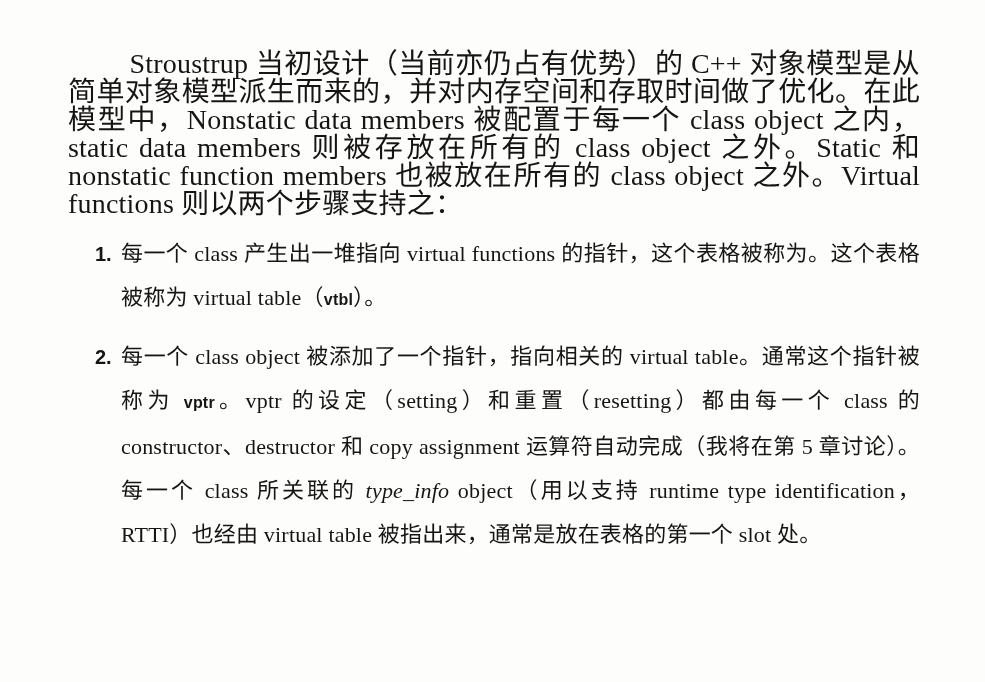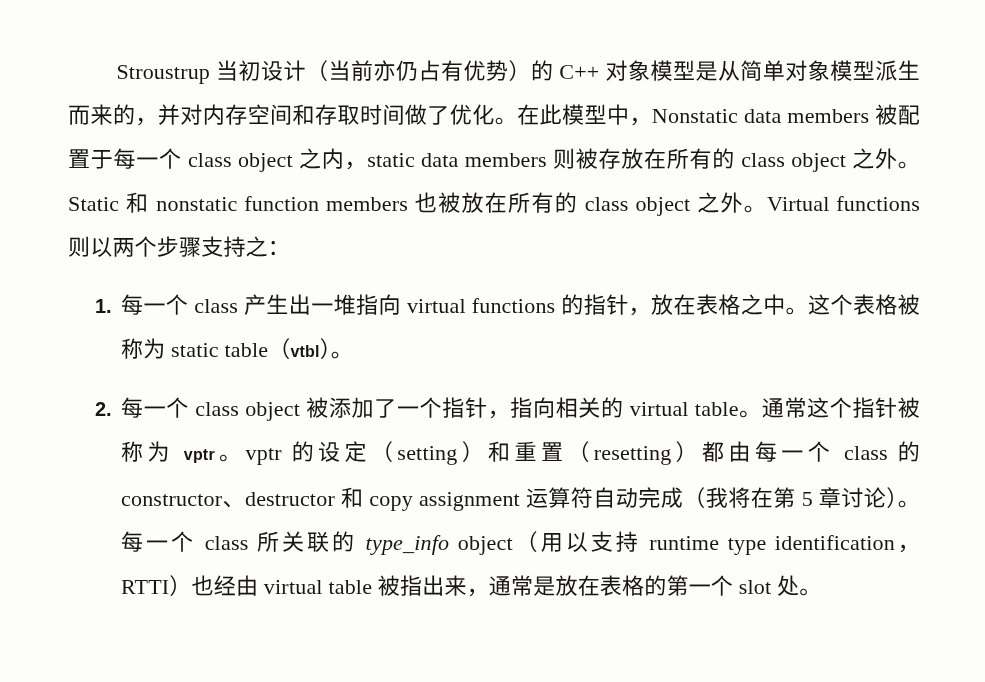--- a/index.html
+++ b/index.html
@@ -27,22 +27,22 @@
     font-size: 30px;
     line-height: 38px;
     font-weight: 700;
     letter-spacing: 0.5px;
     white-space: nowrap;
   }
 
   .intro-paragraph {
     margin: 30px 0 0 30px;
     width: 852px;
-    font-size: 22px;
-    line-height: 44px;
+    font-size: 28px;
+    line-height: 28px;
     text-align: justify;
     text-indent: 2.2em;
     letter-spacing: 0.2px;
   }
 
   .numbered-list {
     margin: 14px 0 0 57px;
     width: 825px;
   }
 
@@ -82,21 +82,21 @@
 
 <div class="page">
 
 
   <p class="intro-paragraph">Stroustrup 当初设计（当前亦仍占有优势）的 C++ 对象模型是从简单对象模型派生而来的，并对内存空间和存取时间做了优化。在此模型中，Nonstatic data members 被配置于每一个 class object 之内，static data members 则被存放在所有的 class object 之外。Static 和 nonstatic function members 也被放在所有的 class object 之外。Virtual functions 则以两个步骤支持之：</p>
 
   <div class="numbered-list">
 
     <div class="list-item">
       <span class="item-marker">1.</span>
-      <span class="item-body"><span>每一个 class 产生出一堆指向 virtual functions 的指针，放在表格之中。这个表格被称为 static table（</span><span class="seg-bold">vtbl</span><span>）。</span></span>
+      <span class="item-body"><span>每一个 class 产生出一堆指向 virtual functions 的指针，这个表格被称为。这个表格被称为 virtual table（</span><span class="seg-bold">vtbl</span><span>）。</span></span>
     </div>
 
     <div class="list-item">
       <span class="item-marker">2.</span>
       <span class="item-body"><span>每一个 class object 被添加了一个指针，指向相关的 virtual table。通常这个指针被称为 </span><span class="seg-bold">vptr</span><span>。vptr 的设定（setting）和重置（resetting）都由每一个 class 的 constructor、destructor 和 copy assignment 运算符自动完成（我将在第 5 章讨论）。每一个 class 所关联的 </span><span class="seg-italic">type_info</span><span> object（用以支持 runtime type identification，RTTI）也经由 virtual table 被指出来，通常是放在表格的第一个 slot 处。</span></span>
     </div>
 
   </div>
 
 </div>

